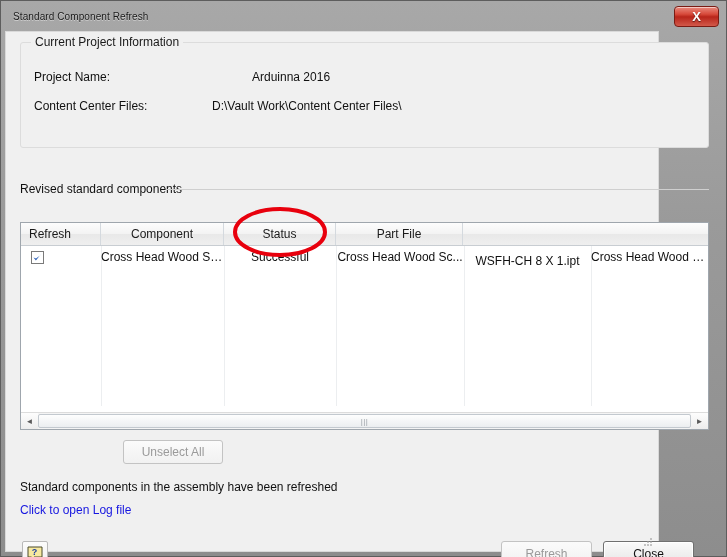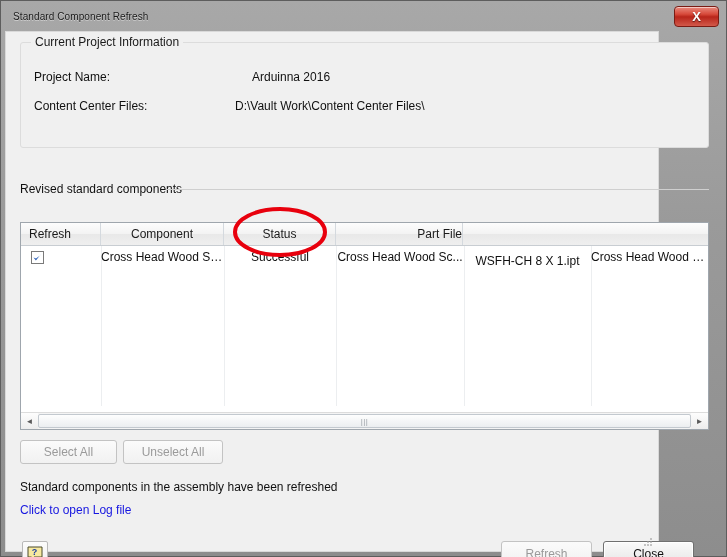--- a/index.html
+++ b/index.html
@@ -171,33 +171,33 @@
     </div>
   </div>
 
   <div class="client">
 
     <div class="groupbox">
       <div class="group-legend">Current Project Information</div>
       <div class="info-label" style="left:13px;top:27px;">Project Name:</div>
       <div class="info-value" style="left:191px;top:27px;margin-left:40px;">Arduinna 2016</div>
       <div class="info-label" style="left:13px;top:56px;">Content Center Files:</div>
-      <div class="info-value" style="left:191px;top:56px;margin-left:23px;">D:\Vault Work\Content Center Files\</div>
+      <div class="info-value" style="left:191px;top:56px;">D:\Vault Work\Content Center Files\</div>
     </div>
 
     <div class="section-label">Revised standard components</div>
     <div class="section-rule"></div>
 
     <div class="grid">
 
       <div class="grid-head">
         <div class="th first" style="width:80px;">Refresh</div>
         <div class="th" style="width:123px;">Component</div>
         <div class="th" style="width:112px;">Status</div>
-        <div class="th" style="width:127px;text-align:right;">Part File</div>
+        <div class="th" style="width:127px;">Part File</div>
       </div>
 
       <div class="cell-div" style="left:80px;"></div>
       <div class="cell-div" style="left:203px;"></div>
       <div class="cell-div" style="left:315px;"></div>
       <div class="cell-div" style="left:443px;"></div>
       <div class="cell-div" style="left:570px;"></div>
 
       <div class="grid-body">
         <div class="row">
@@ -220,21 +220,20 @@
         <div class="sb-arrow">◄</div>
         <div class="sb-track">
           <div class="sb-thumb">
             <span class="sb-grip">|||</span>
           </div>
         </div>
         <div class="sb-arrow">►</div>
       </div>
     </div>
 
-    <div class="btn" style="left:14px;top:408px;width:97px;height:24px;">Select All</div>
     <div class="btn" style="left:117px;top:408px;width:100px;height:24px;">Unselect All</div>
 
     <div class="status-text">Standard components in the assembly have been refreshed</div>
     <div class="log-link">Click to open Log file</div>
 
     <div class="help-btn">
       <svg width="17" height="17" viewBox="0 0 17 17" aria-hidden="true">
         <path d="M1 1 H15 V11 H7 L4.5 15 L4.5 11 H1 Z" fill="#f7e9a0" stroke="#4a4a2a" stroke-width="1"></path>
         <text x="7.6" y="9" font-family="Liberation Sans, sans-serif" font-size="9" font-weight="bold" fill="#1b3fa0" text-anchor="middle">?</text>
       </svg>

